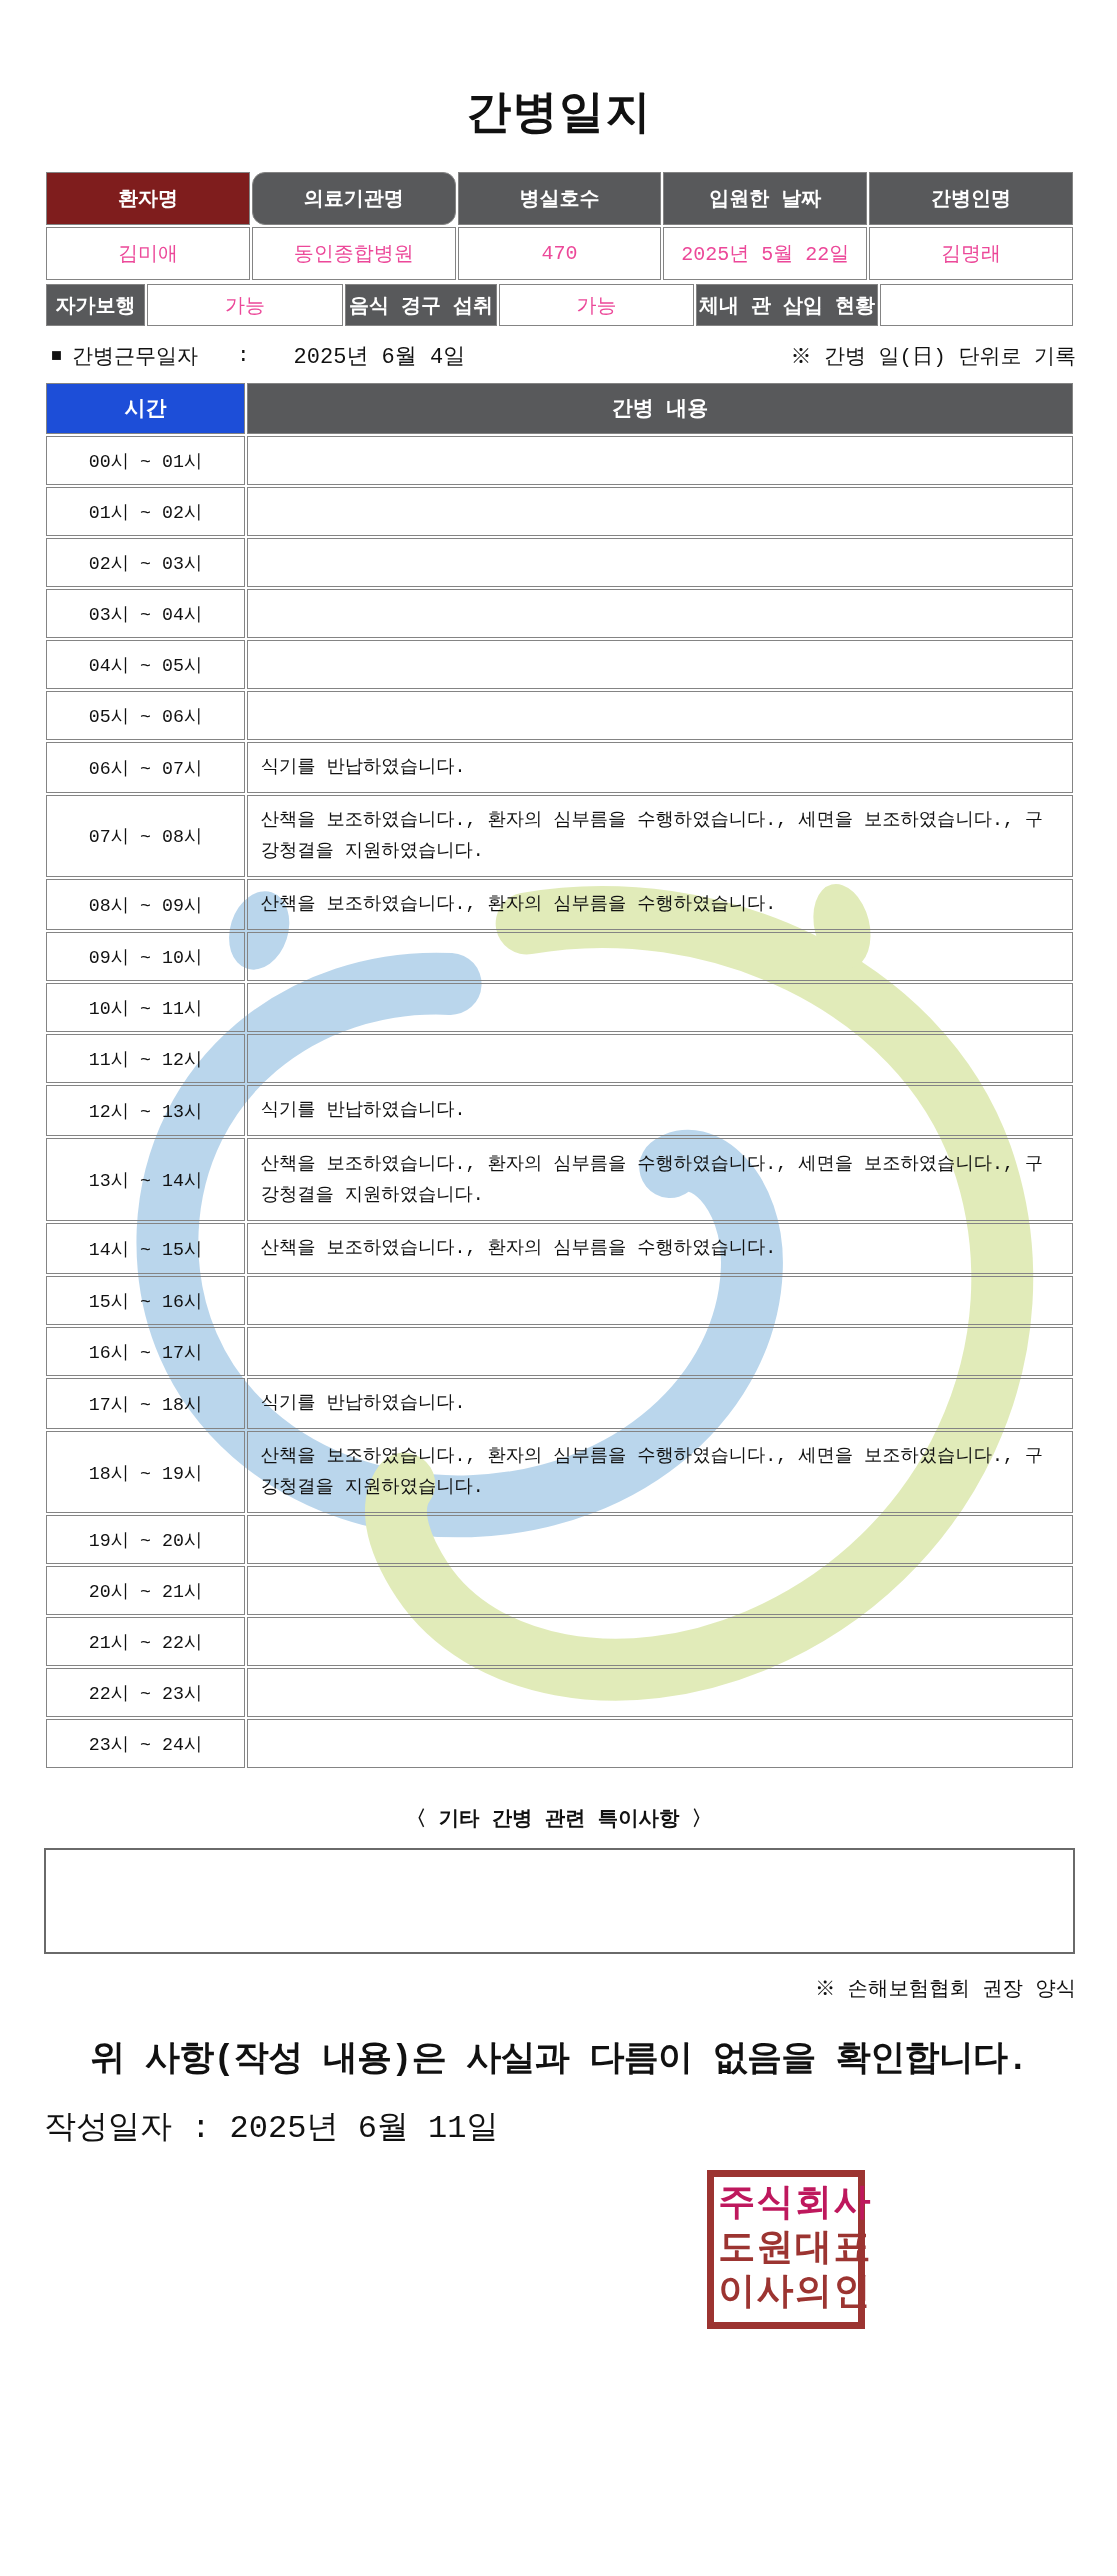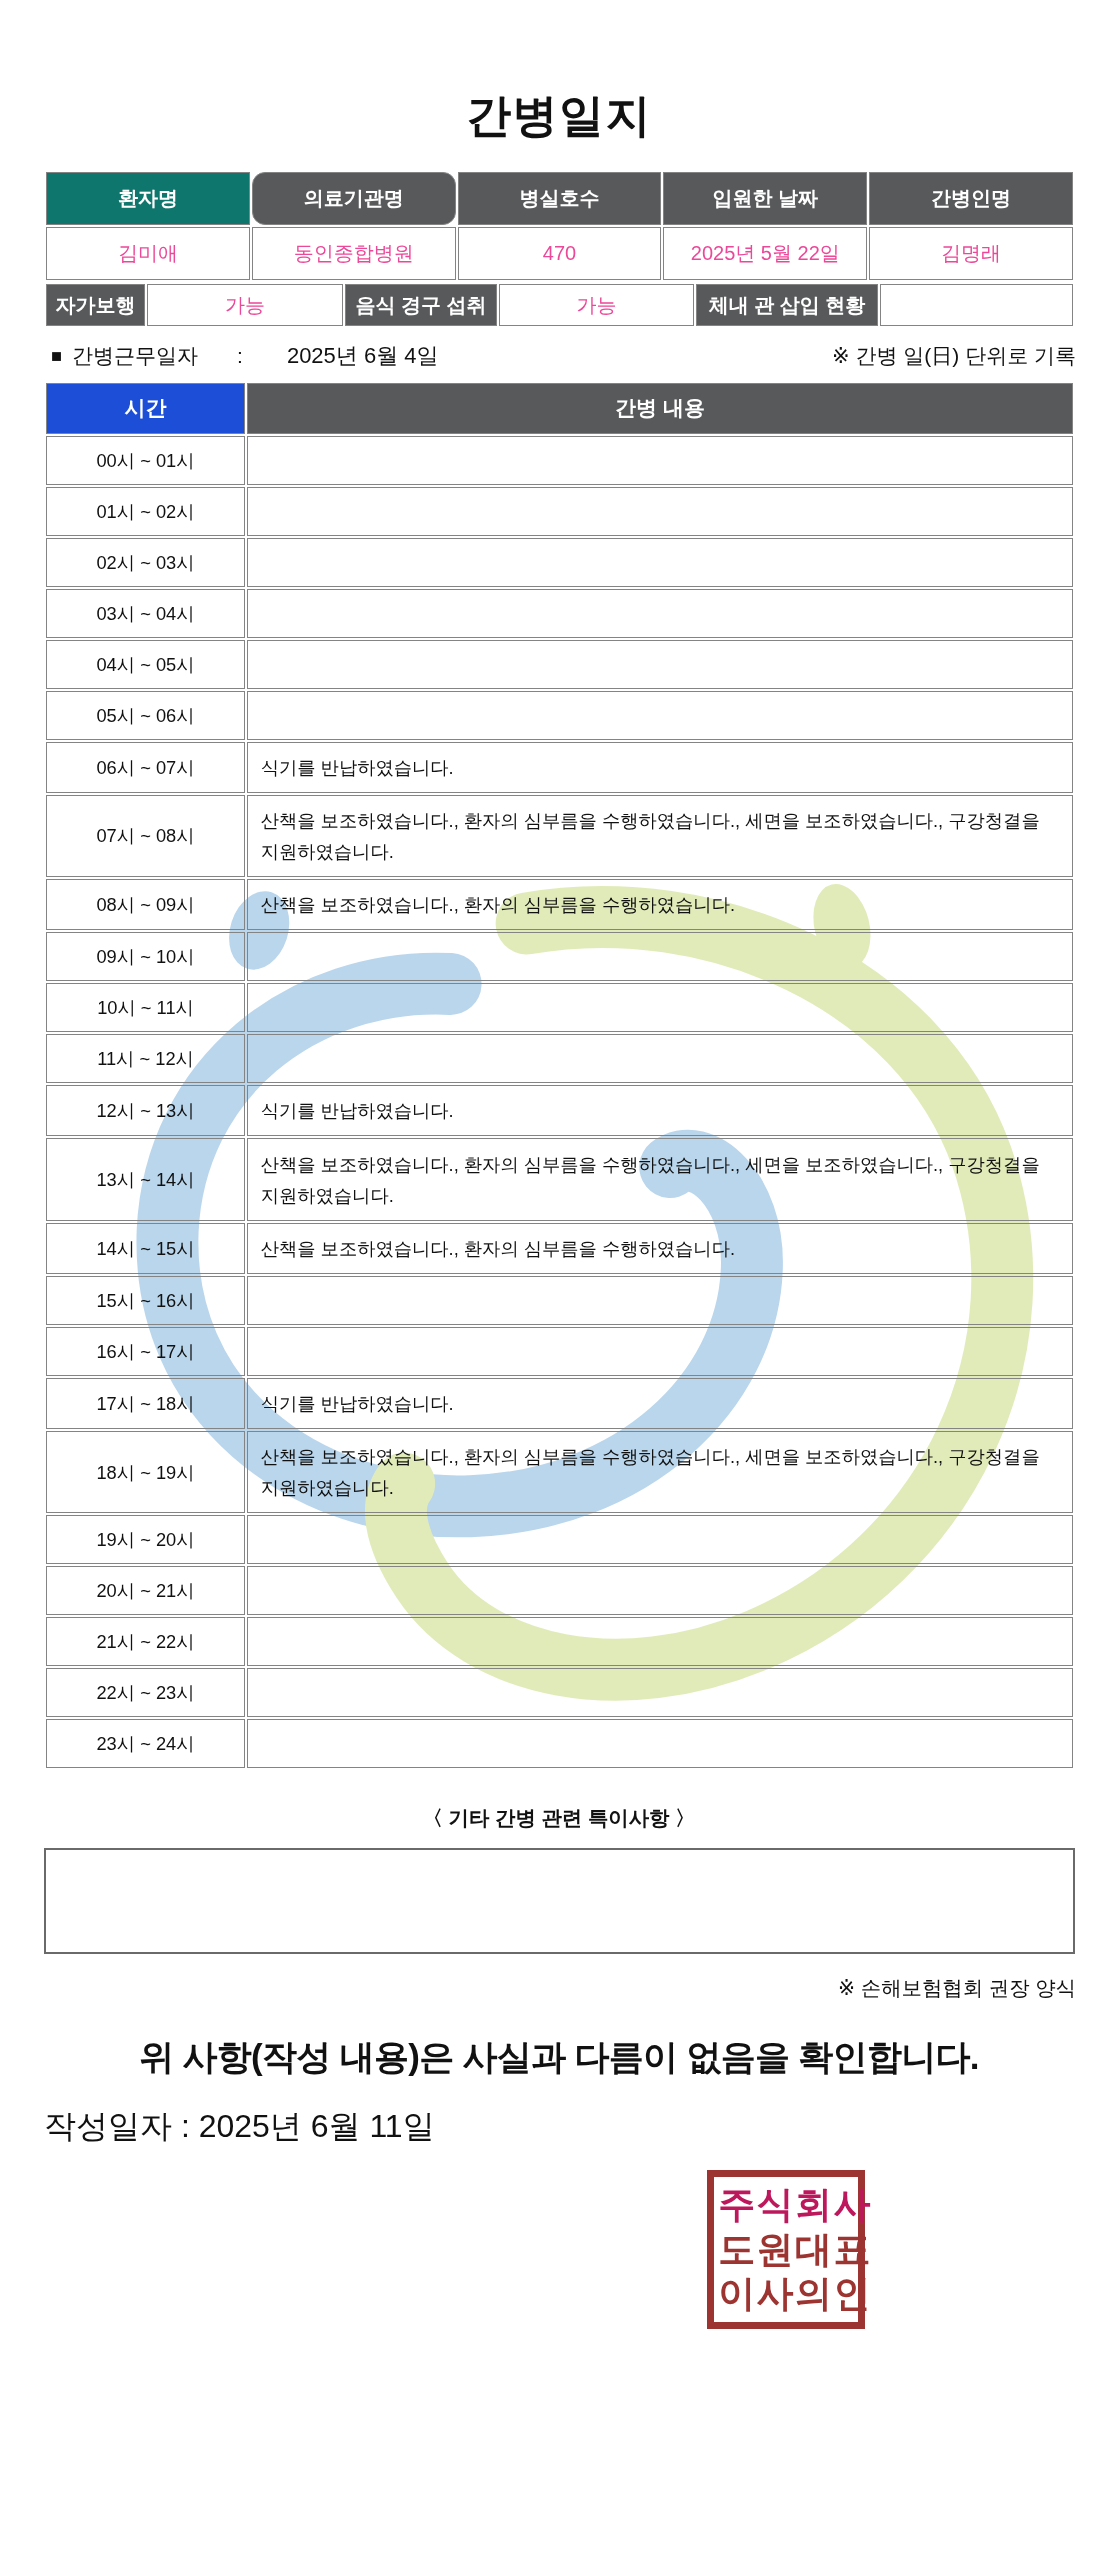--- a/index.html
+++ b/index.html
@@ -1,21 +1,21 @@
 <!DOCTYPE html>
 <html style="font-size:11.3px"><head>
 <meta charset="utf-8">
 <style>
   html,body{margin:0;padding:0;background:#ffffff;}
   body{
     width:1118px; min-height:2576px; position:relative;
     font-family:"Liberation Sans","DejaVu Sans",sans-serif;
     color:#111;
   }
-  .page{position:relative;width:1118px;min-height:2576px;overflow:hidden;}
+  .page{position:relative;width:1118px;min-height:2576px;overflow:hidden;font-family:Liberation Mono, monospace;}
   .watermark{position:absolute;left:0;top:0;z-index:0;pointer-events:none;}
   .layer{position:relative;z-index:1;}
 
   .doc-title{
     text-align:center; font-size:45px; font-weight:bold; letter-spacing:1.4px;
     padding-top:86px; line-height:59px;
   }
 
   .tbl{border-collapse:separate;border-spacing:2.8px;table-layout:fixed;}
   .tbl td{border:1.4px solid #848484;box-sizing:border-box;overflow:hidden;}
@@ -108,21 +108,21 @@
       <table class="tbl info-tbl">
         <colgroup>
             <col style="width:20%">
             <col style="width:20%">
             <col style="width:20%">
             <col style="width:20%">
             <col style="width:20%">
           </colgroup>
         <tbody>
             <tr>
-          <td class="hdr" style="background: #0f766e;">환자명</td>
+          <td class="hdr" style="background: #7f1d1d;">환자명</td>
           <td class="hdr" style="background: rgb(88, 89, 91); border-radius: 13px;">의료기관명</td>
           <td class="hdr" style="background: rgb(88, 89, 91);">병실호수</td>
           <td class="hdr" style="background: rgb(88, 89, 91);">입원한 날짜</td>
           <td class="hdr" style="background: rgb(88, 89, 91);">간병인명</td>
         </tr>
         <tr>
           <td class="val">김미애</td>
           <td class="val">동인종합병원</td>
           <td class="val">470</td>
           <td class="val">2025년 5월 22일</td>

